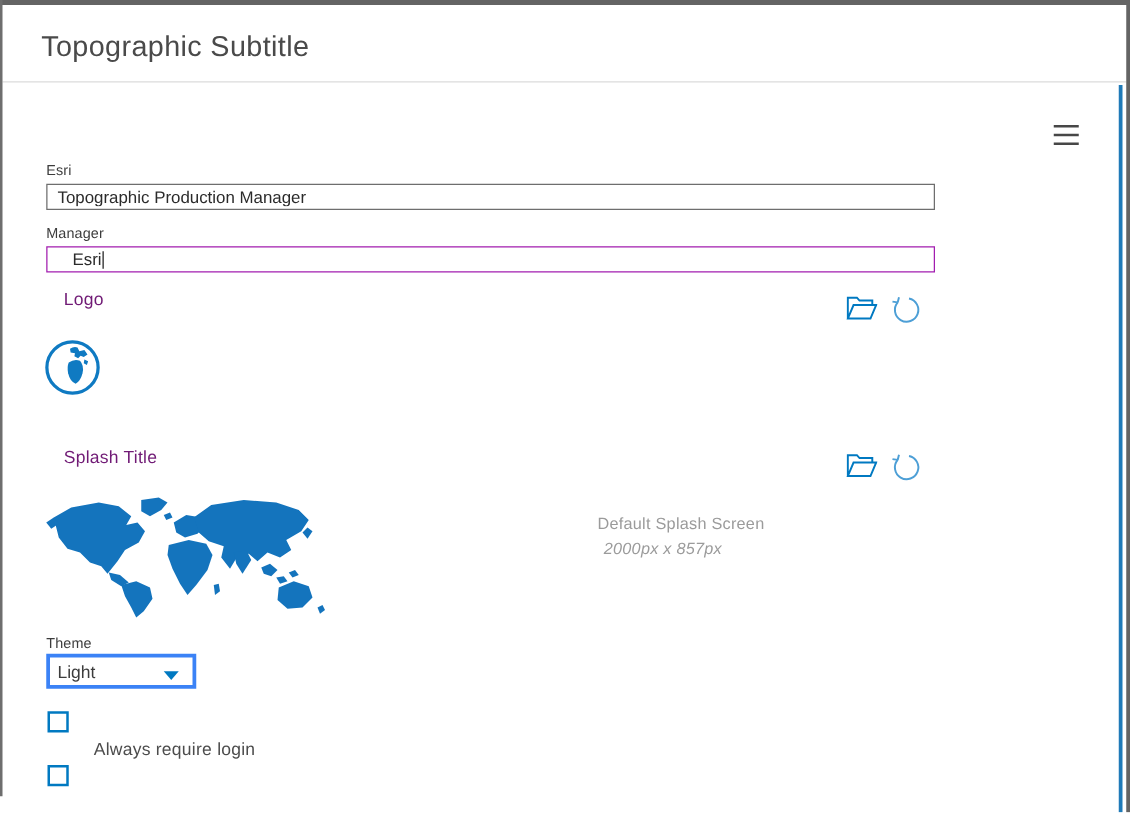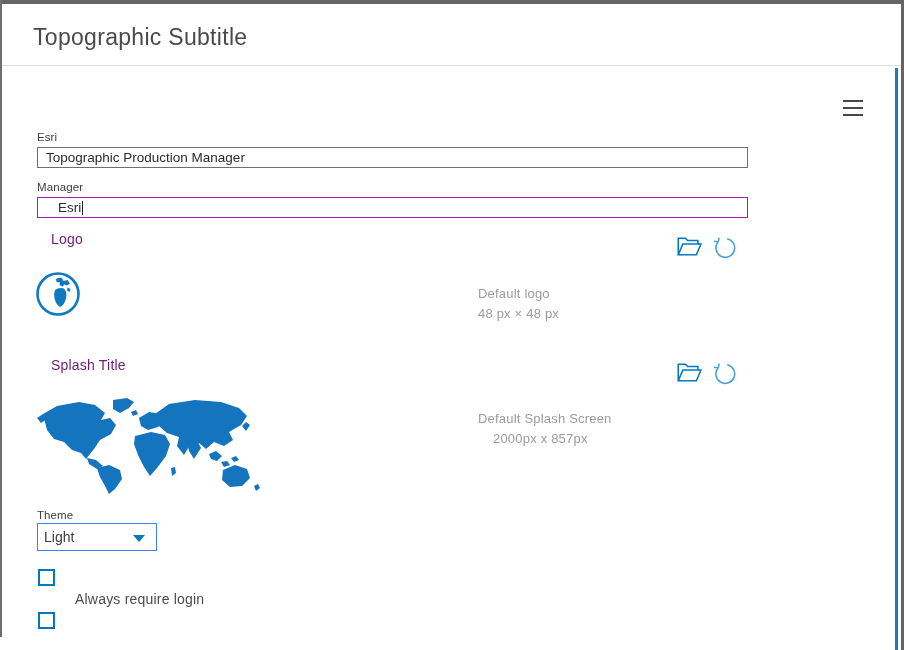--- a/index.html
+++ b/index.html
@@ -64,21 +64,21 @@
 
   .meta-block { position:absolute; left:478px; }
   .meta-name { font-size:13px; color:#9b9b9b; letter-spacing:0.2px; }
   .meta-size { font-size:13px; color:#9b9b9b; letter-spacing:0.2px; margin-top:5px; }
 
   .logo-globe { position:absolute; left:34px; top:270px; width:48px; height:48px; }
   .splash-map { position:absolute; left:35px; top:396px; width:230px; height:99px; }
 
   .theme-select {
     position:absolute; left:37px; top:523px; width:120px; height:28px;
-    border:1px solid #3b82f6; background:#fff; cursor:pointer;
+    border:3px solid #3b82f6; background:#fff; cursor:pointer;
     display:flex; align-items:center;
     font-size:14px; color:#3c3c3c; padding-left:6px;
   }
   .theme-arrow {
     position:absolute; right:11px; top:11px;
     width:0; height:0;
     border-left:6px solid transparent; border-right:6px solid transparent;
     border-top:7px solid #0079c1;
   }
 
@@ -134,24 +134,20 @@
 
   <div class="logo-globe">
     <svg width="48" height="48" viewBox="0 0 48 48">
       <circle cx="24" cy="24" r="20.5" fill="none" stroke="#0f7ac2" stroke-width="2.6"></circle>
       <path d="M21 20 q4 -3 9 -1.5 q3.5 4 2 10 q-1.5 6 -5.5 8.5 q-4.5 -2 -6 -8.5 q-1 -5 0.5 -8.5 z" fill="#0f7ac2"></path>
       <path d="M22 9 q3 -2 6 -1 l1.5 3 l4 -1 l2.5 3.5 l-3 2 l-2.5 -1 l-2 2 l-3 -1.5 l0.5 -2.5 l-3.5 -0.5 z" fill="#0f7ac2"></path>
       <path d="M33.5 17.5 l3 1.5 l-1 3 l-2.5 -1.5 z" fill="#0f7ac2"></path>
     </svg>
   </div>
 
-  <div class="meta-block" style="top:286px;">
-    <div class="meta-name">Default logo</div>
-    <div class="meta-size">48 px × 48 px</div>
-  </div>
 
   <div class="section-label" style="top:357px;">Splash Title</div>
 
   <div class="icon-pair" style="top:359px;">
     <div class="icon-btn">
       <svg width="25" height="23" viewBox="0 0 24 20">
         <path d="M1.2 18 L1.2 2 L8.2 2 L10.2 4.2 L20 4.2 L20 7.6 M1.2 18 L5.6 7.6 L23 7.6 L18.6 18 Z" fill="none" stroke="#0079c1" stroke-width="1.5"></path>
       </svg>
     </div>
     <div class="icon-btn">
@@ -196,21 +192,21 @@
 
         <path d="M188 74 l12 -5 l12 4 l3 9 l-8 8 l-12 1 l-8 -7 z"></path>
 
         <path d="M219 90 l4 -2 l2 4 l-4 3 z"></path>
       </g>
     </svg>
   </div>
 
   <div class="meta-block" style="top:411px;">
     <div class="meta-name">Default Splash Screen</div>
-    <div class="meta-size" style="margin-left:15px;">2000px x 857px</div>
+    <div class="meta-size" style="margin-left:5px;font-style:italic;">2000px x 857px</div>
   </div>
 
   <div class="field-label" style="left:37px; top:509px;">Theme</div>
   <div class="theme-select">
     <span>Light</span>
     <span class="theme-arrow"></span>
   </div>
 
   <div class="checkbox" style="top:569px;"></div>
   <div class="checkbox-label" style="top:570px;margin-top:21px;">Always require login</div>

